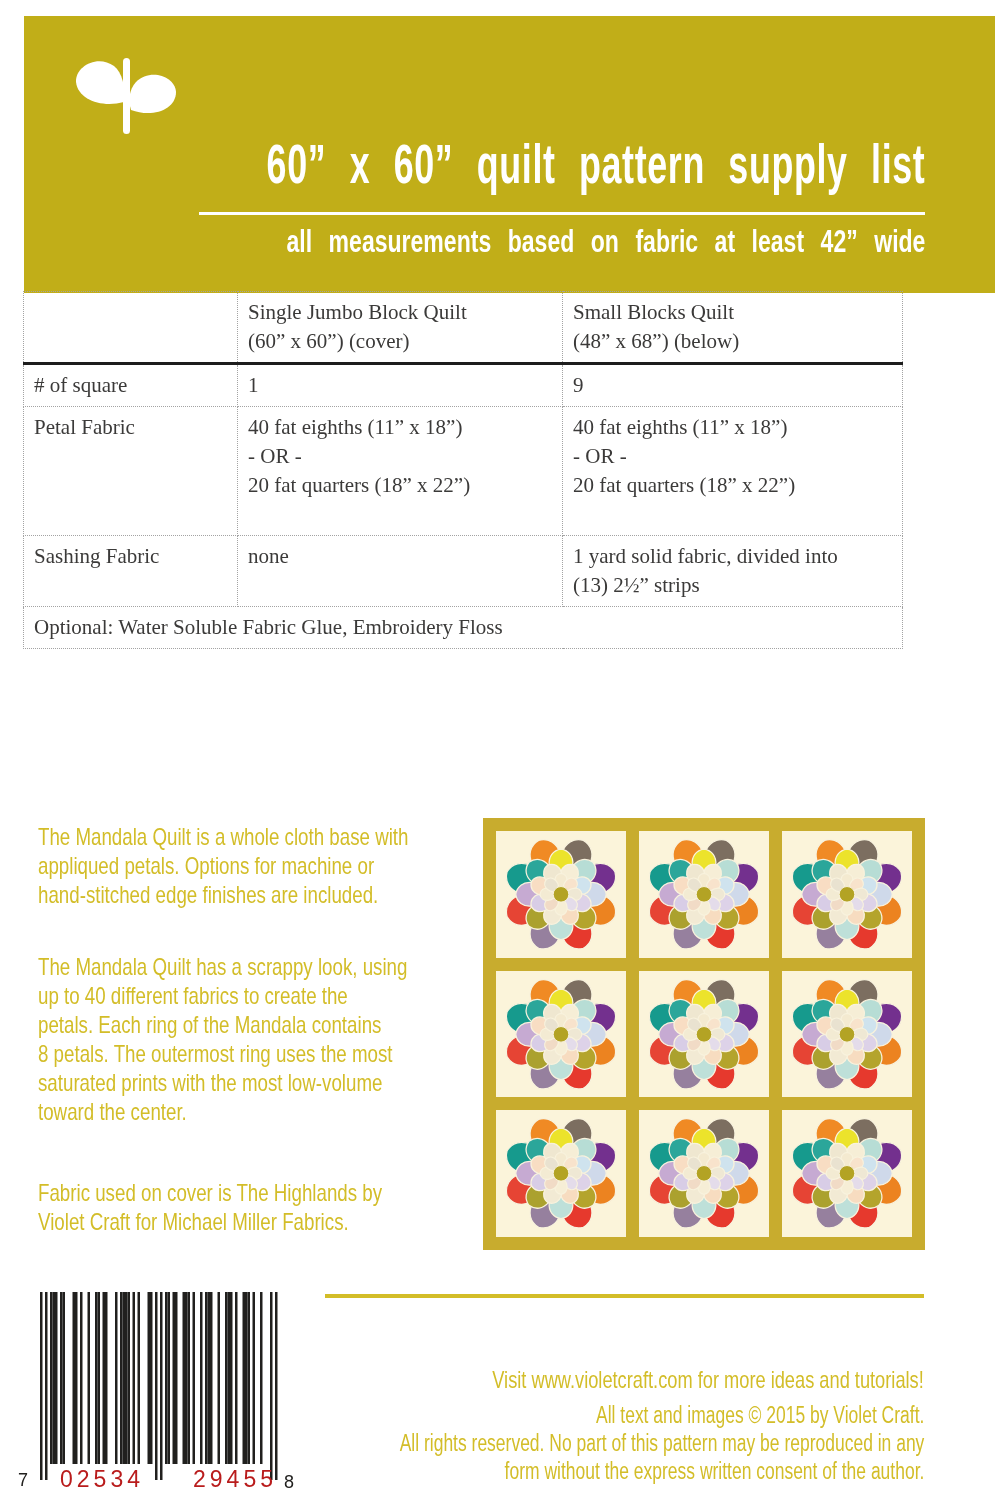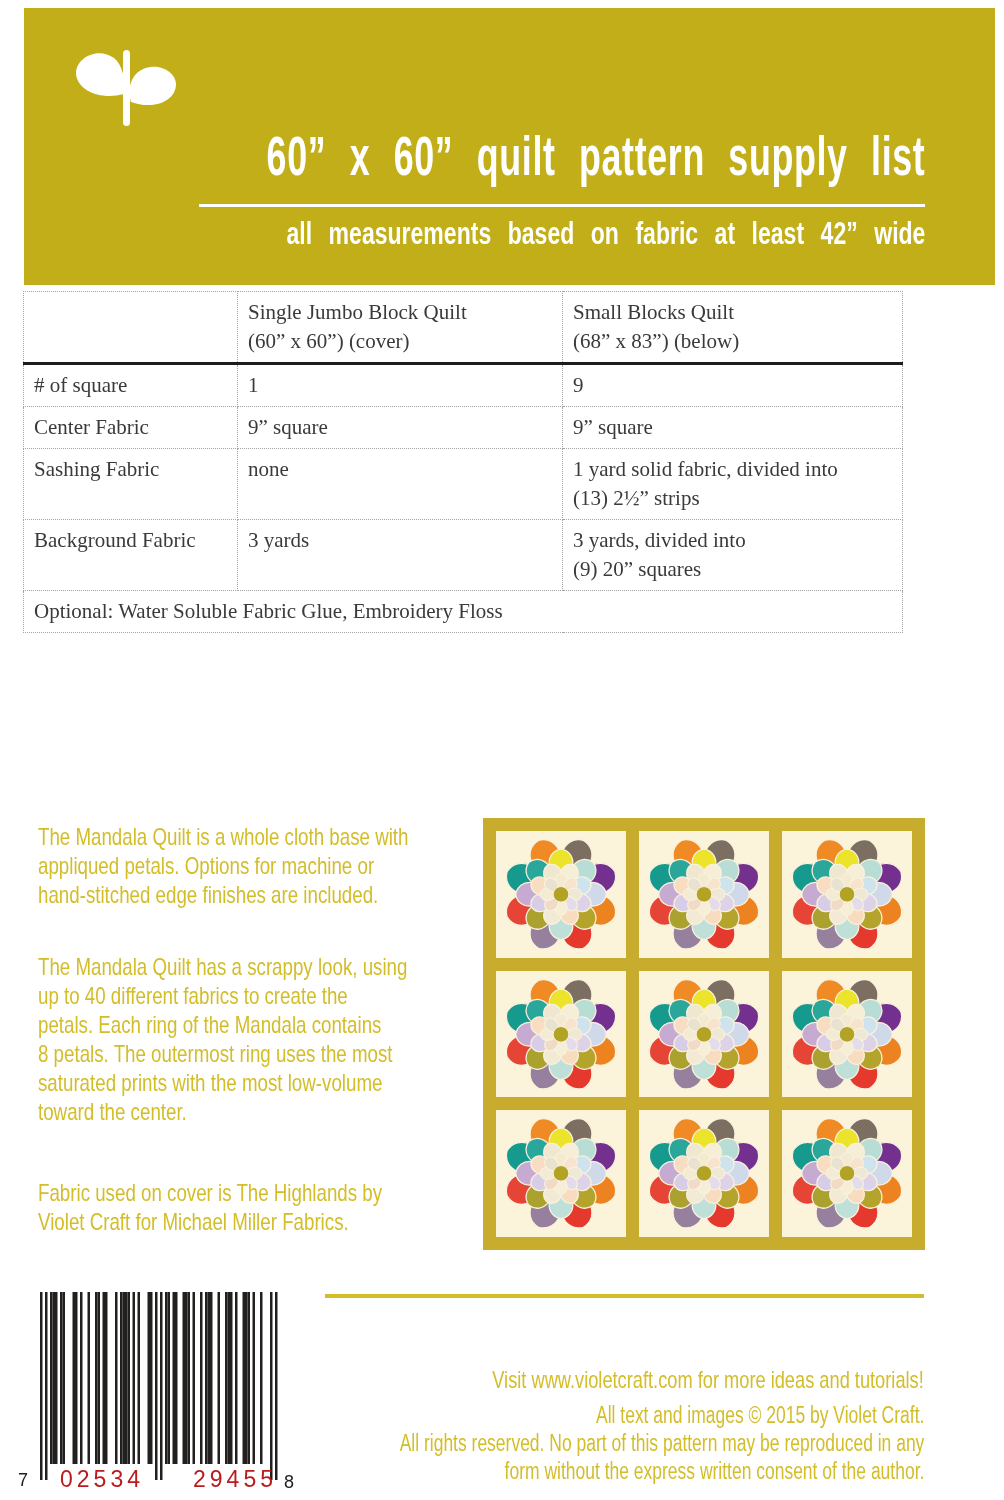--- a/index.html
+++ b/index.html
@@ -1,19 +1,19 @@
 <!DOCTYPE html>
 <html><head>
 <meta charset="utf-8">
 <style>
   html,body{margin:0;padding:0;background:#e8e8e8;}
   .page{position:relative;width:1004px;height:1500px;background:#ffffff;overflow:hidden;
         font-family:"Liberation Sans", sans-serif;}
   
-  .band{position:absolute;left:24px;top:8px;width:971px;height:277px;background:#c1ae18;}
+  .band{position:absolute;left:24px;top:16px;width:971px;height:277px;background:#c1ae18;}
   .logo{position:absolute;left:48px;top:30px;width:108px;height:90px;}
   .cond{transform:scaleX(0.64);transform-origin:100% 0;}
   .title{position:absolute;right:70px;top:120px;color:#ffffff;font-size:56px;font-weight:700;
          white-space:nowrap;letter-spacing:1px;word-spacing:20px;line-height:1;}
   .hrule{position:absolute;right:70px;top:196px;width:726px;height:3px;background:#ffffff;}
   .subtitle{position:absolute;right:70px;top:209px;color:#ffffff;font-size:32px;font-weight:700;
          white-space:nowrap;word-spacing:14px;line-height:1;transform:scaleX(0.72);transform-origin:100% 0;}
   
   table.supply{position:absolute;left:23px;top:291px;width:879px;border-collapse:collapse;table-layout:fixed;
         font-family:Liberation Serif, serif;font-size:21px;color:#3b3a39;}
@@ -68,43 +68,41 @@
         <col class="c0">
         <col class="c1">
         <col class="c2">
       </colgroup>
     <tbody>
         <tr class="r-head">
       <th></th>
       <th>Single Jumbo Block Quilt
 (60” x 60”) (cover)</th>
       <th>Small Blocks Quilt
-(68” x  83”) (below)</th>
+(48” x  68”) (below)</th>
     </tr>
     <tr class="r-blocks">
       <td># of square</td>
       <td>1</td>
       <td>9</td>
     </tr>
-    <tr class="r-center">
-      <td>Center Fabric</td>
-      <td>9” square</td>
-      <td>9” square</td>
+    <tr class="r-petal">
+      <td>Petal Fabric</td>
+      <td>40 fat eighths (11” x 18”)
+- OR -
+20 fat quarters (18” x 22”)</td>
+      <td>40 fat eighths (11” x 18”)
+- OR -
+20 fat quarters (18” x 22”)</td>
     </tr>
     <tr class="r-sashing">
       <td>Sashing Fabric</td>
       <td>none</td>
       <td>1 yard solid fabric, divided into
 (13) 2½” strips</td>
-    </tr>
-    <tr class="r-background">
-      <td>Background Fabric</td>
-      <td>3 yards</td>
-      <td>3 yards, divided into
-(9) 20” squares</td>
     </tr>
     <tr class="r-optional">
       <td colspan="3">Optional: Water Soluble Fabric Glue, Embroidery Floss</td>
     </tr>
   </tbody>
     </table>
 
   <div class="para p1">The Mandala Quilt is a whole cloth base with
 appliqued petals. Options for machine or
 hand-stitched edge finishes are included.</div>

